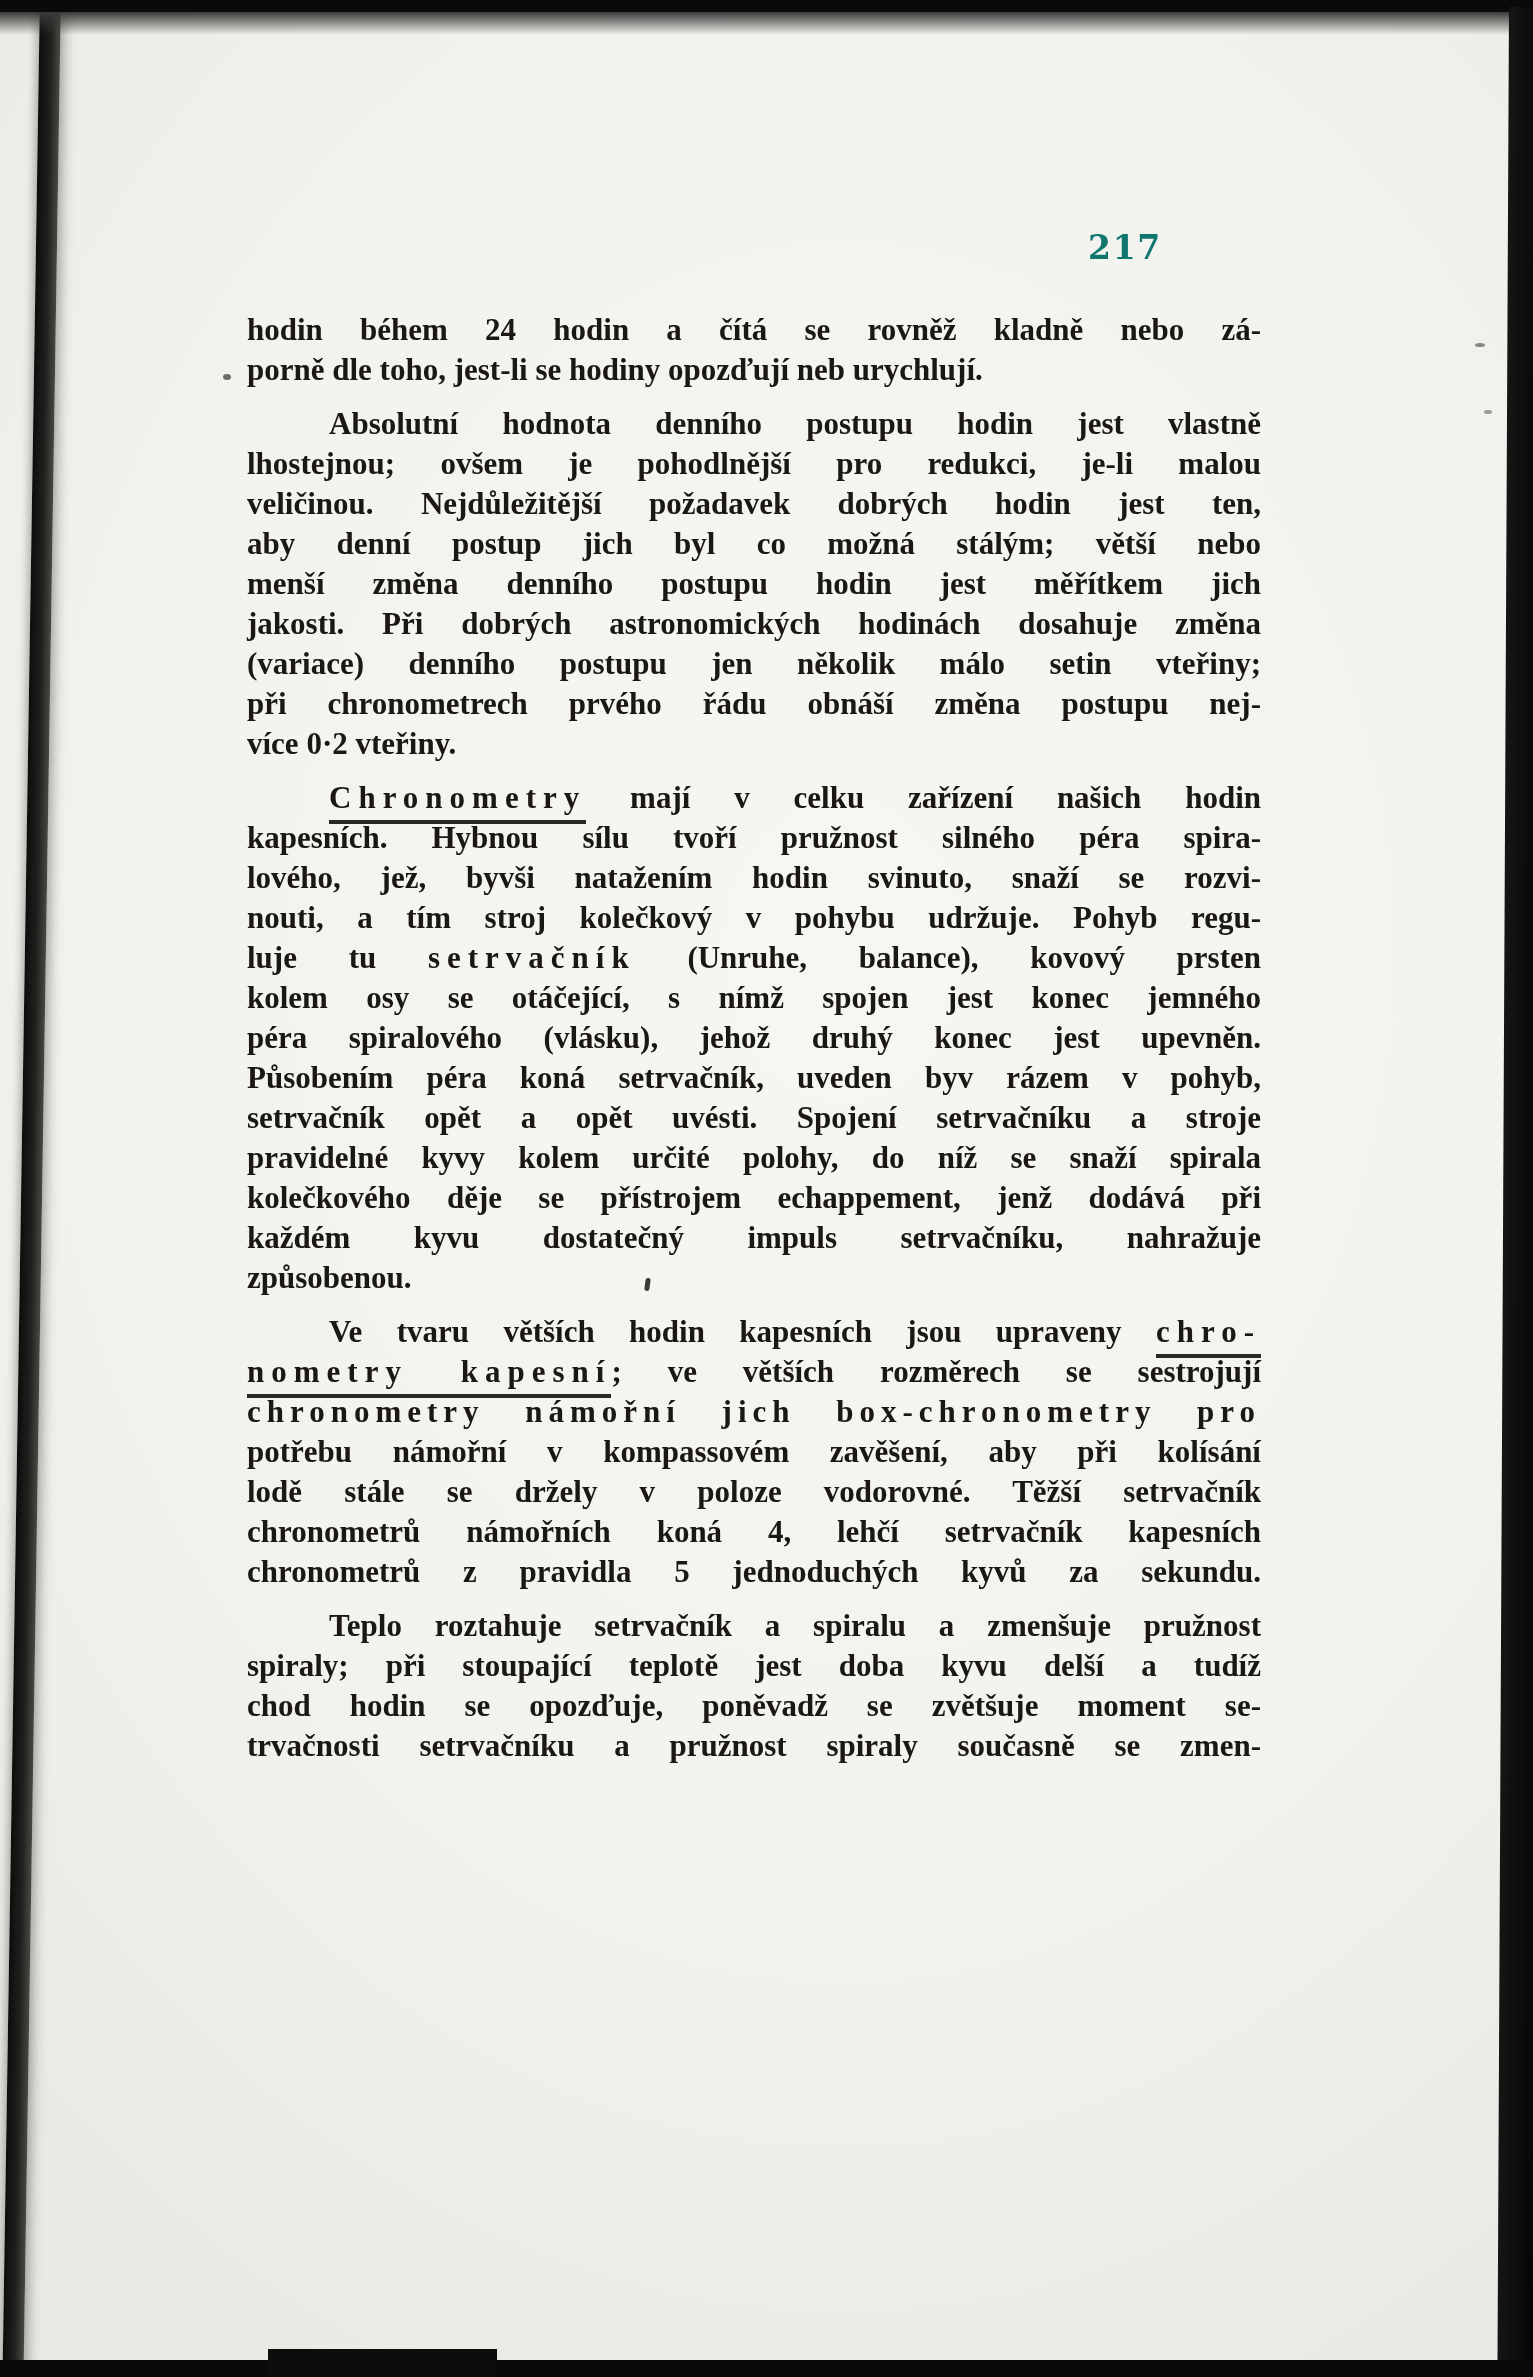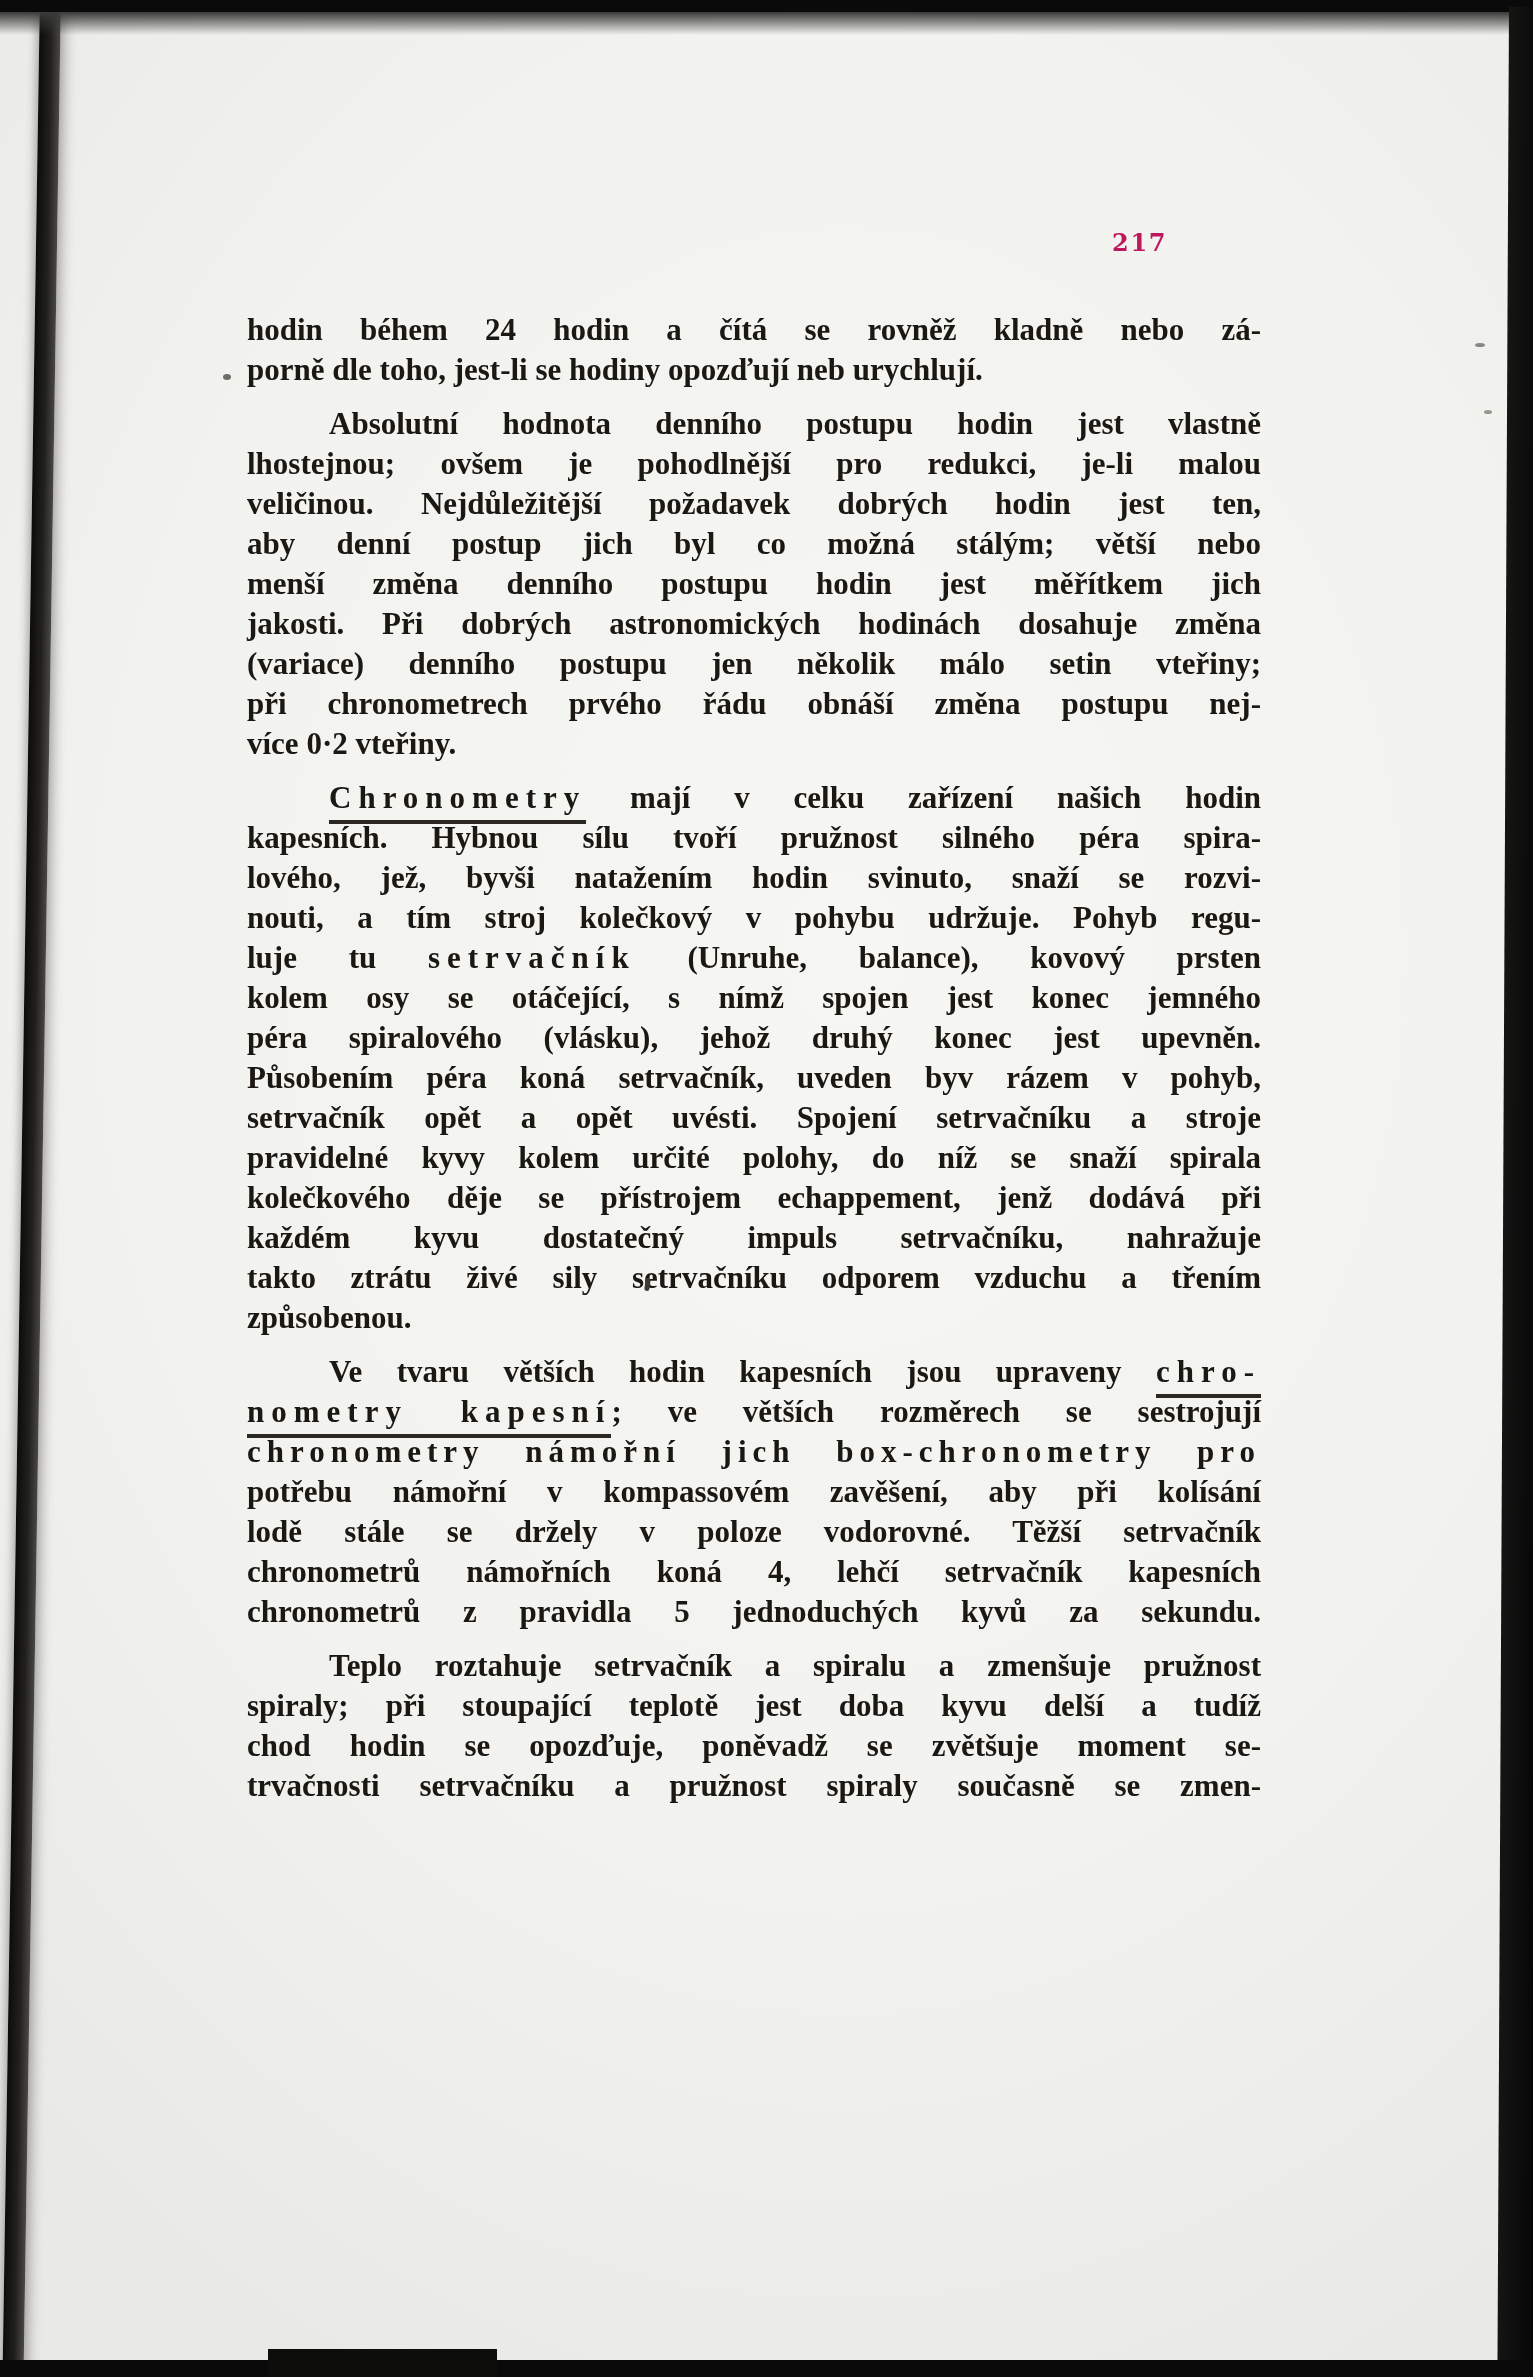--- a/index.html
+++ b/index.html
@@ -34,22 +34,22 @@
   }
   .spine-bar{
     position:absolute;top:-8.6px;left:40px;width:21px;height:2413px;
     background:linear-gradient(90deg,#0c0c0b 0%,#21201e 55%,#4a4843 100%);
     border-radius:2.6px;
     transform:rotate(0.9deg);transform-origin:top center;
     box-shadow:5.2px 0 12px rgba(60,58,54,.35), -3.5px 0 8.6px rgba(60,58,54,.3);
   }
   
   .page-number{
-    position:absolute;left:1112px;top:228px;
-    font-size:24px;font-weight:700;color:#be185d;letter-spacing:1.7px;
+    position:absolute;left:1088px;top:228px;
+    font-size:33px;font-weight:700;color:#0f766e;letter-spacing:1.7px;
   }
   .text-block{
     position:absolute;left:247px;top:310px;width:1014px;
     font-size:31px;font-weight:700;line-height:40px;color:#1b1713;
   }
   .para{margin:0;font-family:Liberation Serif, serif;}
   .para + .para{margin-top:14px;}
   .line{
     text-align:justify;text-align-last:justify;
     white-space:normal;
@@ -98,21 +98,20 @@
       <div class="line"><span>lového, jež, byvši natažením hodin svinuto, snaží se rozvi-</span></div>
       <div class="line"><span>nouti, a tím stroj kolečkový v pohybu udržuje. Pohyb regu-</span></div>
       <div class="line"><span>luje tu </span><span class="sp">setrvačník</span><span> (Unruhe, balance), kovový prsten</span></div>
       <div class="line"><span>kolem osy se otáčející, s nímž spojen jest konec jemného</span></div>
       <div class="line"><span>péra spiralového (vlásku), jehož druhý konec jest upevněn.</span></div>
       <div class="line"><span>Působením péra koná setrvačník, uveden byv rázem v pohyb,</span></div>
       <div class="line"><span>setrvačník opět a opět uvésti. Spojení setrvačníku a stroje</span></div>
       <div class="line"><span>pravidelné kyvy kolem určité polohy, do níž se snaží spirala</span></div>
       <div class="line"><span>kolečkového děje se přístrojem echappement, jenž dodává při</span></div>
       <div class="line"><span>každém kyvu dostatečný impuls setrvačníku, nahražuje</span></div>
-      <div class="line"><span>takto ztrátu živé sily setrvačníku odporem vzduchu a třením</span></div>
       <div class="line last"><span>způsobenou.</span></div>
     </div>
     <div class="para">
       <div class="line indent"><span>Ve tvaru větších hodin kapesních jsou upraveny </span><span class="sp ul">chro-</span></div>
       <div class="line"><span class="sp ul">nometry kapesní</span><span>; ve větších rozměrech se sestrojují</span></div>
       <div class="line allsp"><span class="sp">chronometry námořní jich box-chronometry pro</span></div>
       <div class="line"><span>potřebu námořní v kompassovém zavěšení, aby při kolísání</span></div>
       <div class="line"><span>lodě stále se držely v poloze vodorovné. Těžší setrvačník</span></div>
       <div class="line"><span>chronometrů námořních koná 4, lehčí setrvačník kapesních</span></div>
       <div class="line"><span>chronometrů z pravidla 5 jednoduchých kyvů za sekundu.</span></div>

